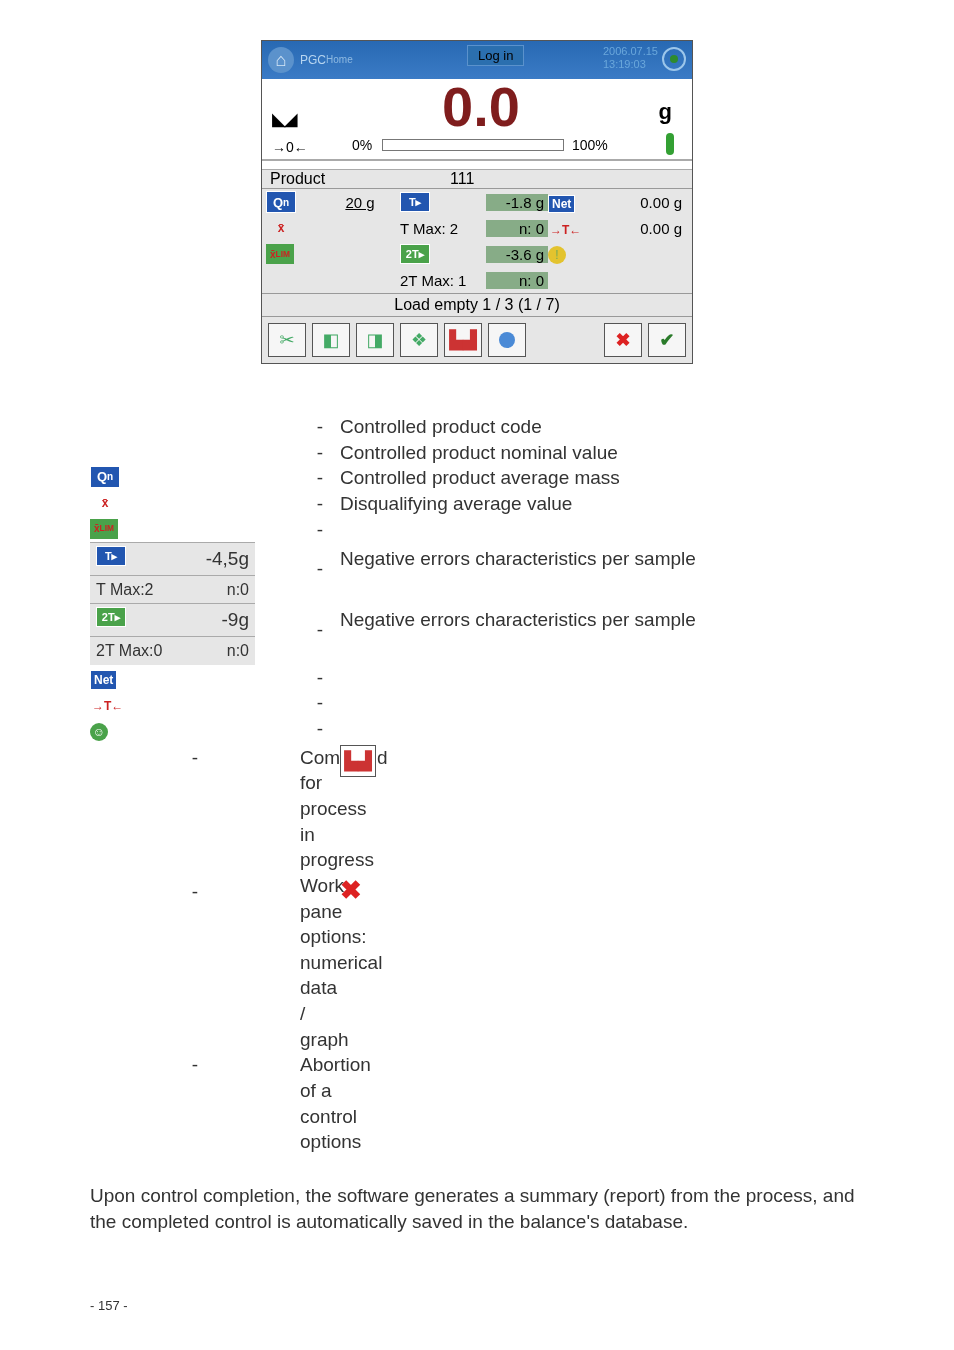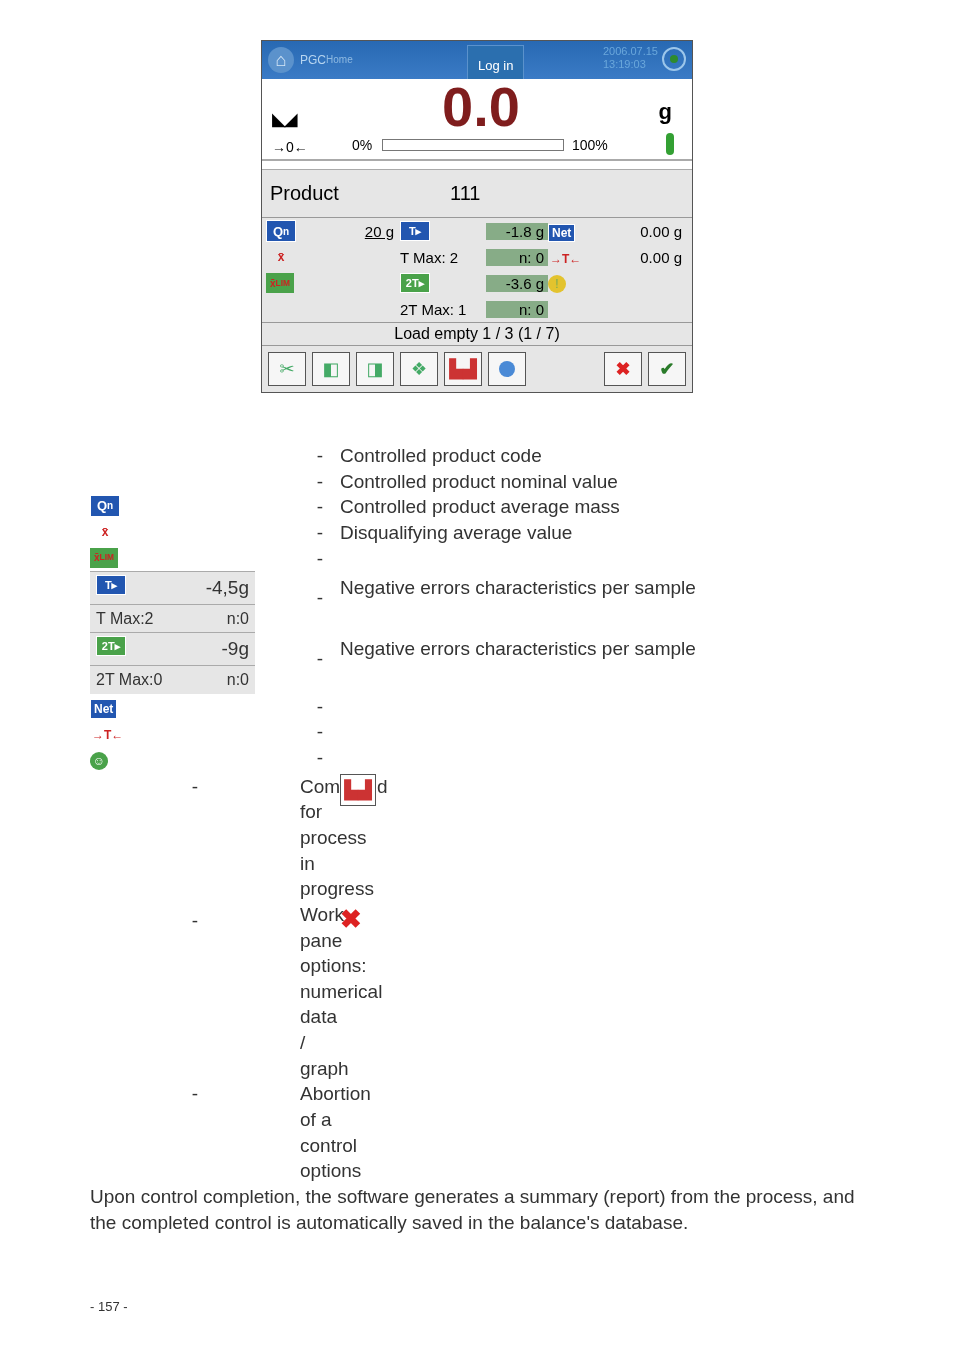--- a/index.html
+++ b/index.html
@@ -31,21 +31,21 @@
     color: #b7d5f0;
     font-size: 12px;
     position: relative;
   }
   .home-icon {
     width:26px;height:26px;border-radius:50%;
     background:#5b92cc;display:flex;align-items:center;justify-content:center;color:#d6e7f7;font-size:18px;margin-right:6px;
   }
   .login-box {
     position:absolute;left:205px;top:4px;
-    background:#2b6faf;border:1px solid #5b92cc;padding:12px 10px;color:#ffffff;font-size:13px;
+    background:#2b6faf;border:1px solid #5b92cc;padding:2px 10px;color:#000000;font-size:13px;
   }
   .datetime-box {
     position:absolute;right:34px;top:0;color:#6aa7db;font-size:11px;text-align:left;line-height:13px;padding-top:4px;
   }
   .status-dot {
     position:absolute;right:6px;top:6px;width:20px;height:20px;border-radius:50%;border:2px solid #9cc6ea;display:flex;align-items:center;justify-content:center;
   }
   .status-dot::after{content:"";width:8px;height:8px;border-radius:50%;background:#2e8b2e;}
   .ss-readout {
     background:#fff;display:flex;align-items:center;padding:6px 10px;height:68px;position:relative;border-bottom:1px solid #aaa;
@@ -69,21 +69,21 @@
     position:absolute;left:120px;bottom:8px;width:180px;height:10px;border:1px solid #777;
   }
   .pct-right {
     position:absolute;left:310px;bottom:6px;font-size:14px;color:#000;
   }
   .thermo {
     position:absolute;right:18px;bottom:4px;width:8px;height:22px;background:#33a033;border-radius:4px;
   }
   .thin-white {background:#fff;height:8px;border-top:1px solid #aaa;border-bottom:1px solid #aaa;}
   .prod-row {
-    background:#e6e6e6;display:flex;padding:12px 8px;border-bottom:1px solid #999;font-size:20px;
+    background:#e6e6e6;display:flex;padding:0 8px;border-bottom:1px solid #999;font-size:16px;
   }
   .prod-row .label {width:180px;}
   .data-block {
     background:#e6e6e6;padding:0;font-size:15px;
   }
   .data-line {display:flex;align-items:center;height:26px;}
   .chip-qn {
     background:#2256b0;color:#fff;font-weight:700;border:1px solid #fff;width:28px;height:20px;display:inline-flex;align-items:center;justify-content:center;font-size:13px;
   }
   .chip-qn sub{font-size:10px;}
@@ -102,21 +102,21 @@
   .chip-net {
     background:#2256b0;color:#fff;font-weight:700;padding:1px 3px;font-size:12px;border:1px solid #fff;
   }
   .chip-tplus {
     color:#c22;font-weight:700;font-size:12px;padding:1px 2px;
   }
   .chip-ball {
     width:18px;height:18px;border-radius:50%;background:#e3c32e;display:inline-flex;align-items:center;justify-content:center;color:#7a5;font-size:12px;
   }
   .data-block .cell-left {width:60px;padding-left:4px;}
-  .data-block .cell-num {width:68px;text-align:right;padding-right:6px;text-decoration:underline;}
+  .data-block .cell-num {width:68px;text-align:center;padding-right:6px;text-decoration:underline;}
   .data-block .cell-mid {width:86px;}
   .data-block .cell-val {width:58px;text-align:right;padding-right:4px;}
   .data-block .cell-chip {width:42px;}
   .data-block .cell-far {flex:1;text-align:right;padding-right:10px;}
   .negbg {background:#87ac87;}
   .load-line {background:#e6e6e6;padding:2px 8px;font-size:16px;border-top:1px solid #999;text-align:center;}
   .btn-row {
     background:#e6e6e6;display:flex;gap:6px;padding:6px;justify-content:flex-start;border-top:1px solid #999;
   }
   .sq-btn {
@@ -153,20 +153,21 @@
   .dash {text-align:center;}
   .desc {}
   .small-icon {
     width:34px;height:30px;border:1px solid #555;background:#fff;display:flex;align-items:center;justify-content:center;font-size:18px;
   }
   .small-red-x{color:#d22;font-weight:700;font-size:26px;}
 
   .para {
     font-size: 19px;
     color:#333;
+    margin-top:28px;
     line-height:1.35;
   }
   .footer {
     text-align:left;font-size:13px;color:#333;margin-top:64px;
   }
 </style>
 </head>
 <body>
 
 <div class="page">

